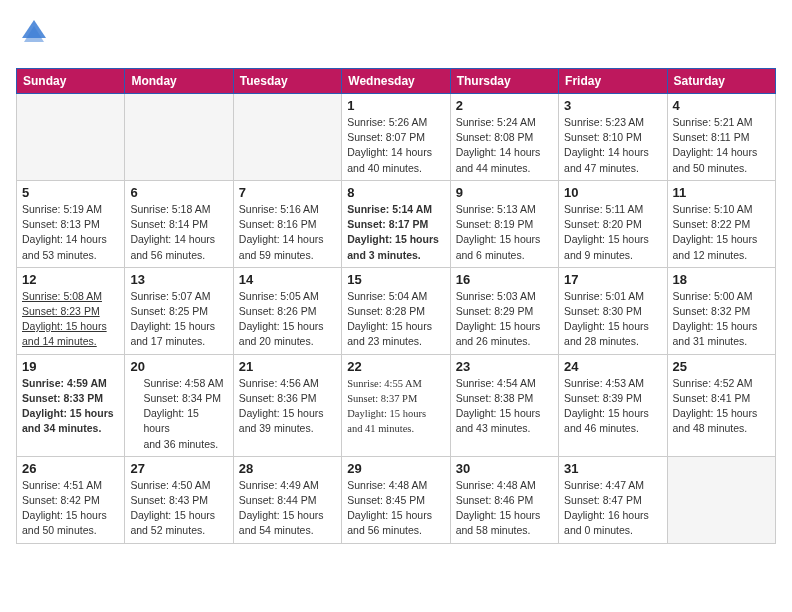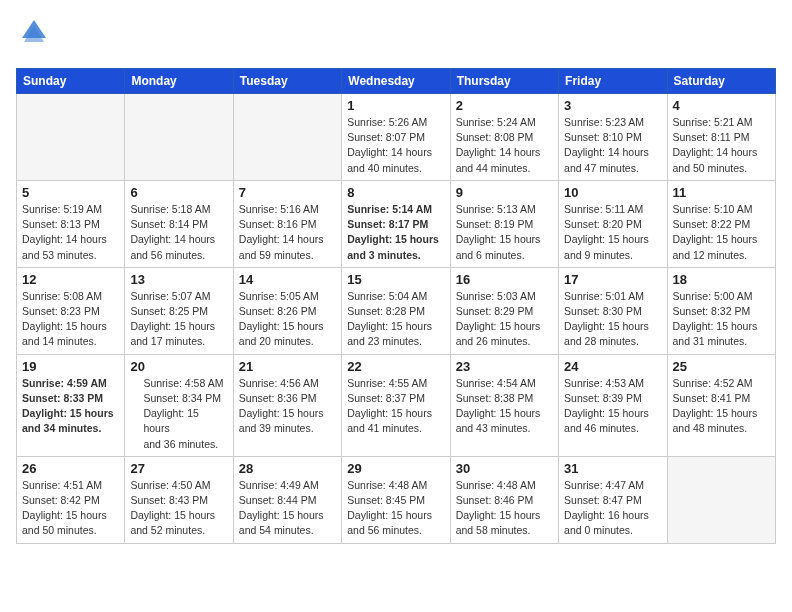--- a/index.html
+++ b/index.html
@@ -27,21 +27,21 @@
     .location {
       font-size: 15px;
       color: #333;
     }
     .calendar {
       width: 100%;
       border-collapse: collapse;
       font-size: 11px;
     }
     .calendar th {
-      background: #1d4ed8;
+      background: #be185d;
       color: #fff;
       text-align: left;
       padding: 5px 6px;
       font-size: 12px;
       font-weight: bold;
       border: 1px solid #2a5ab4;
     }
     .calendar td {
       border: 1px solid #ccc;
       vertical-align: top;
@@ -191,21 +191,21 @@
           <span class="day-number">11</span>
           <div class="day-info" style="white-space: pre-line;">Sunrise: 5:10 AM
 Sunset: 8:22 PM
 Daylight: 15 hours
 and 12 minutes.</div>
         </td>
       </tr>
       <tr>
         <td>
           <span class="day-number">12</span>
-          <div class="day-info" style="white-space: pre-line;">Sunrise: 5:08 AM
+          <div class="day-info" style="white-space: pre-line; text-decoration: underline;">Sunrise: 5:08 AM
 Sunset: 8:23 PM
 Daylight: 15 hours
 and 14 minutes.</div>
         </td>
         <td>
           <span class="day-number">13</span>
           <div class="day-info" style="white-space: pre-line;">Sunrise: 5:07 AM
 Sunset: 8:25 PM
 Daylight: 15 hours
 and 17 minutes.</div>
@@ -263,21 +263,21 @@
         </td>
         <td>
           <span class="day-number">21</span>
           <div class="day-info" style="white-space: pre-line;">Sunrise: 4:56 AM
 Sunset: 8:36 PM
 Daylight: 15 hours
 and 39 minutes.</div>
         </td>
         <td>
           <span class="day-number">22</span>
-          <div class="day-info" style="white-space: pre-line;">Sunrise: 4:55 AM
+          <div class="day-info" style="white-space: pre-line; font-family: Liberation Serif, serif;">Sunrise: 4:55 AM
 Sunset: 8:37 PM
 Daylight: 15 hours
 and 41 minutes.</div>
         </td>
         <td>
           <span class="day-number">23</span>
           <div class="day-info" style="white-space: pre-line;">Sunrise: 4:54 AM
 Sunset: 8:38 PM
 Daylight: 15 hours
 and 43 minutes.</div>

